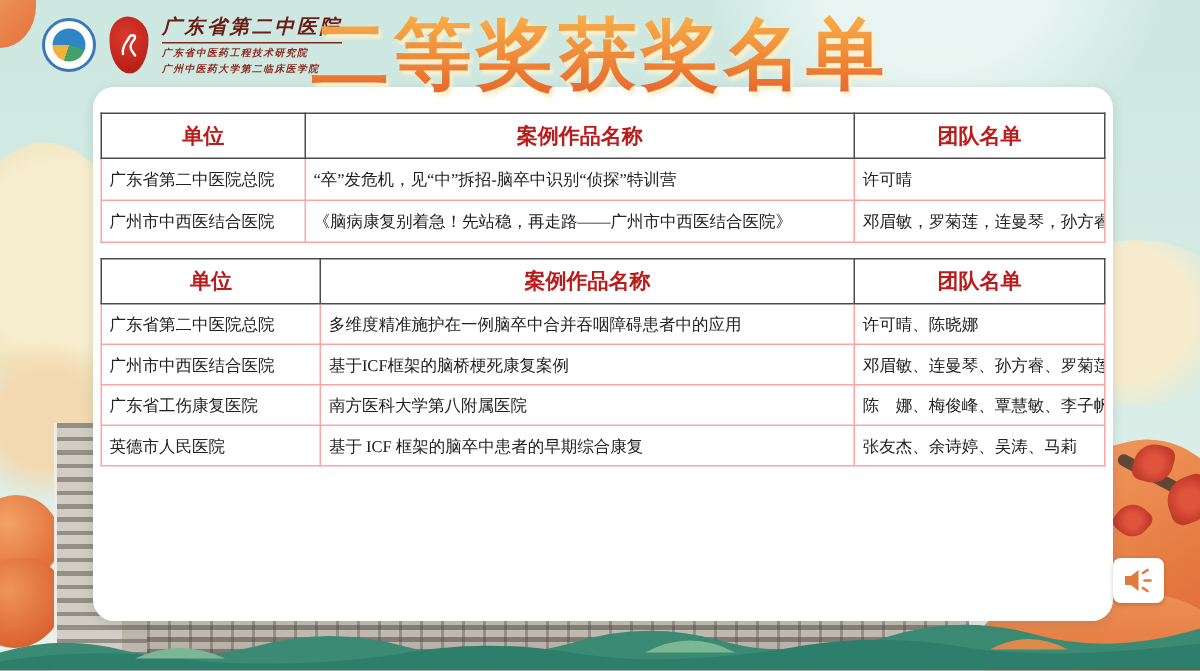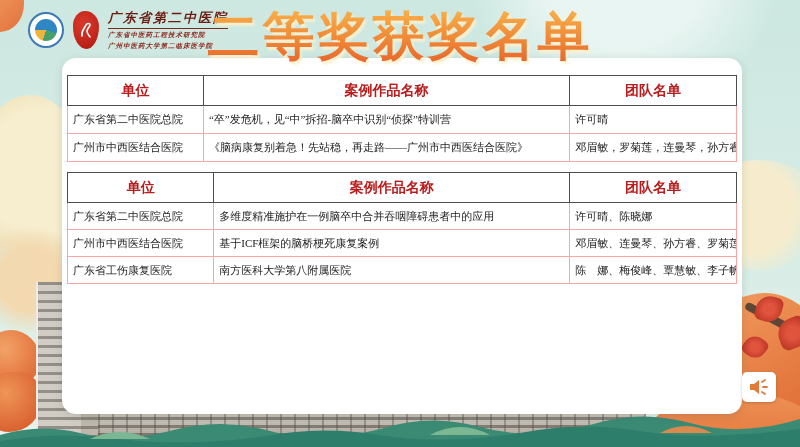--- a/index.html
+++ b/index.html
@@ -175,20 +175,25 @@
           <tr>
             <td class="c0">广州市中西医结合医院</td>
             <td class="c1">基于ICF框架的脑桥梗死康复案例</td>
             <td class="c2">邓眉敏、连曼琴、孙方睿、罗菊莲</td>
           </tr>
           <tr>
             <td class="c0">广东省工伤康复医院</td>
             <td class="c1">南方医科大学第八附属医院</td>
             <td class="c2">陈　娜、梅俊峰、覃慧敏、李子帆</td>
           </tr>
+          <tr>
+            <td class="c0">英德市人民医院</td>
+            <td class="c1">基于 ICF 框架的脑卒中患者的早期综合康复</td>
+            <td class="c2">张友杰、余诗婷、吴涛、马莉</td>
+          </tr>
         </tbody>
       </table>
   </div>
 
   <div class="audio-btn">
     <svg width="22" height="18" viewBox="0 0 22 18">
       <polygon points="2,6 6,6 11,2 11,16 6,12 2,12" fill="#e07b39"></polygon>
       <path d="M14,4 L17,2 M15,9 L19,9 M14,14 L17,16" stroke="#e07b39" stroke-width="1.8" stroke-linecap="round" fill="none"></path>
     </svg>
   </div>

